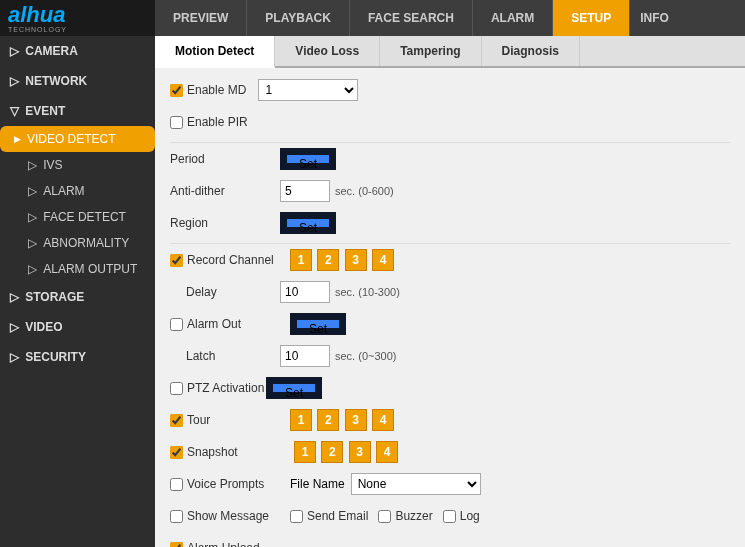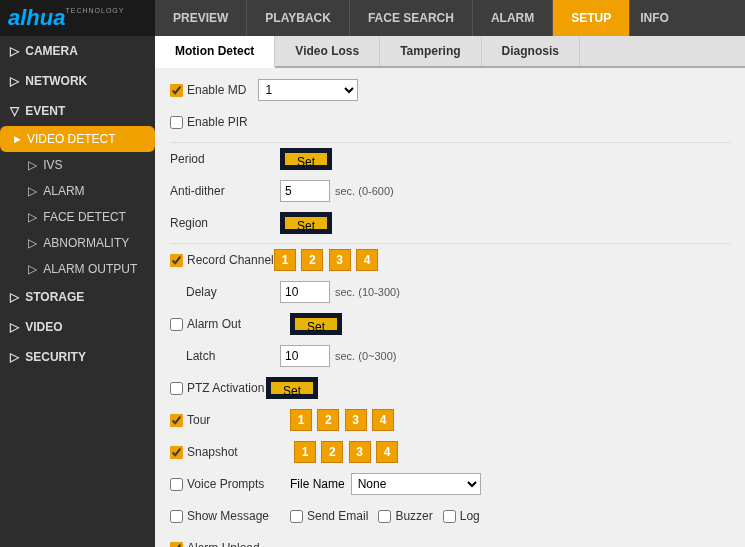--- a/index.html
+++ b/index.html
@@ -36,32 +36,32 @@
     .form-row { display: flex; align-items: center; margin-bottom: 8px; min-height: 24px; }
     .form-row .label { width: 110px; color: #333; font-size: 12px; }
 
     input[type="checkbox"] { margin-right: 5px; accent-color: #f0a000; }
     input[type="text"] { width: 70px; height: 22px; border: 1px solid #aaa; padding: 2px 4px; font-size: 12px; background: #fff; }
     .input-narrow { width: 50px !important; }
 
     select { height: 22px; border: 1px solid #aaa; background: #fff; font-size: 12px; padding: 1px 2px; }
     select.wide { width: 130px; }
 
-    .btn { background: #eab308; border: 5px solid #0f172a; padding: 2px 12px; cursor: pointer; font-size: 12px; height: 22px; }
+    .btn { background: #3b82f6; border: 7px solid #0f172a; padding: 2px 12px; cursor: pointer; font-size: 12px; height: 22px; }
 
     .channel-btn { background: #f0a000; border: 1px solid #c88000; color: #fff; font-weight: bold; width: 22px; height: 22px; display: inline-flex; align-items: center; justify-content: center; cursor: pointer; margin-right: 2px; font-size: 12px; }
     .hint { color: #555; margin-left: 5px; font-size: 11px; }
 
     .divider-row { height: 1px; background: #ddd; margin: 4px 0; }
 
     .checkbox-label { display: flex; align-items: center; font-size: 12px; color: #333; }
     .checkbox-label input { margin-right: 4px; }
 
     
-    .dahua-logo { display: flex; flex-direction: row; justify-content: center; }
+    .dahua-logo { display: flex; flex-direction: column; justify-content: center; }
     .logo-main { color: #00aaff; font-size: 22px; font-weight: bold; font-style: italic; line-height: 1; }
     .logo-tag { color: #999; font-size: 7px; letter-spacing: 1px; }
 
     .sidebar-sub { padding-left: 28px; border-radius: 6px; }
   </style>
 </head>
 <body>
 
 <div class="top-nav">
   <div class="logo-area">
@@ -175,21 +175,21 @@
       </div>
 
       <div class="form-row">
         <div class="label">Region</div>
         <button class="btn">Set</button>
       </div>
 
       <div class="divider-row"></div>
 
       <div class="form-row">
-        <label class="checkbox-label" style="width:104px;">
+        <label class="checkbox-label" style="width:120px;">
           <input type="checkbox" checked="" style="">
           <span>Record Channel</span>
         </label>
         <div>
           <span class="channel-btn">1</span>
           <span class="channel-btn">2</span>
           <span class="channel-btn">3</span>
           <span class="channel-btn">4</span>
         </div>
       </div>

